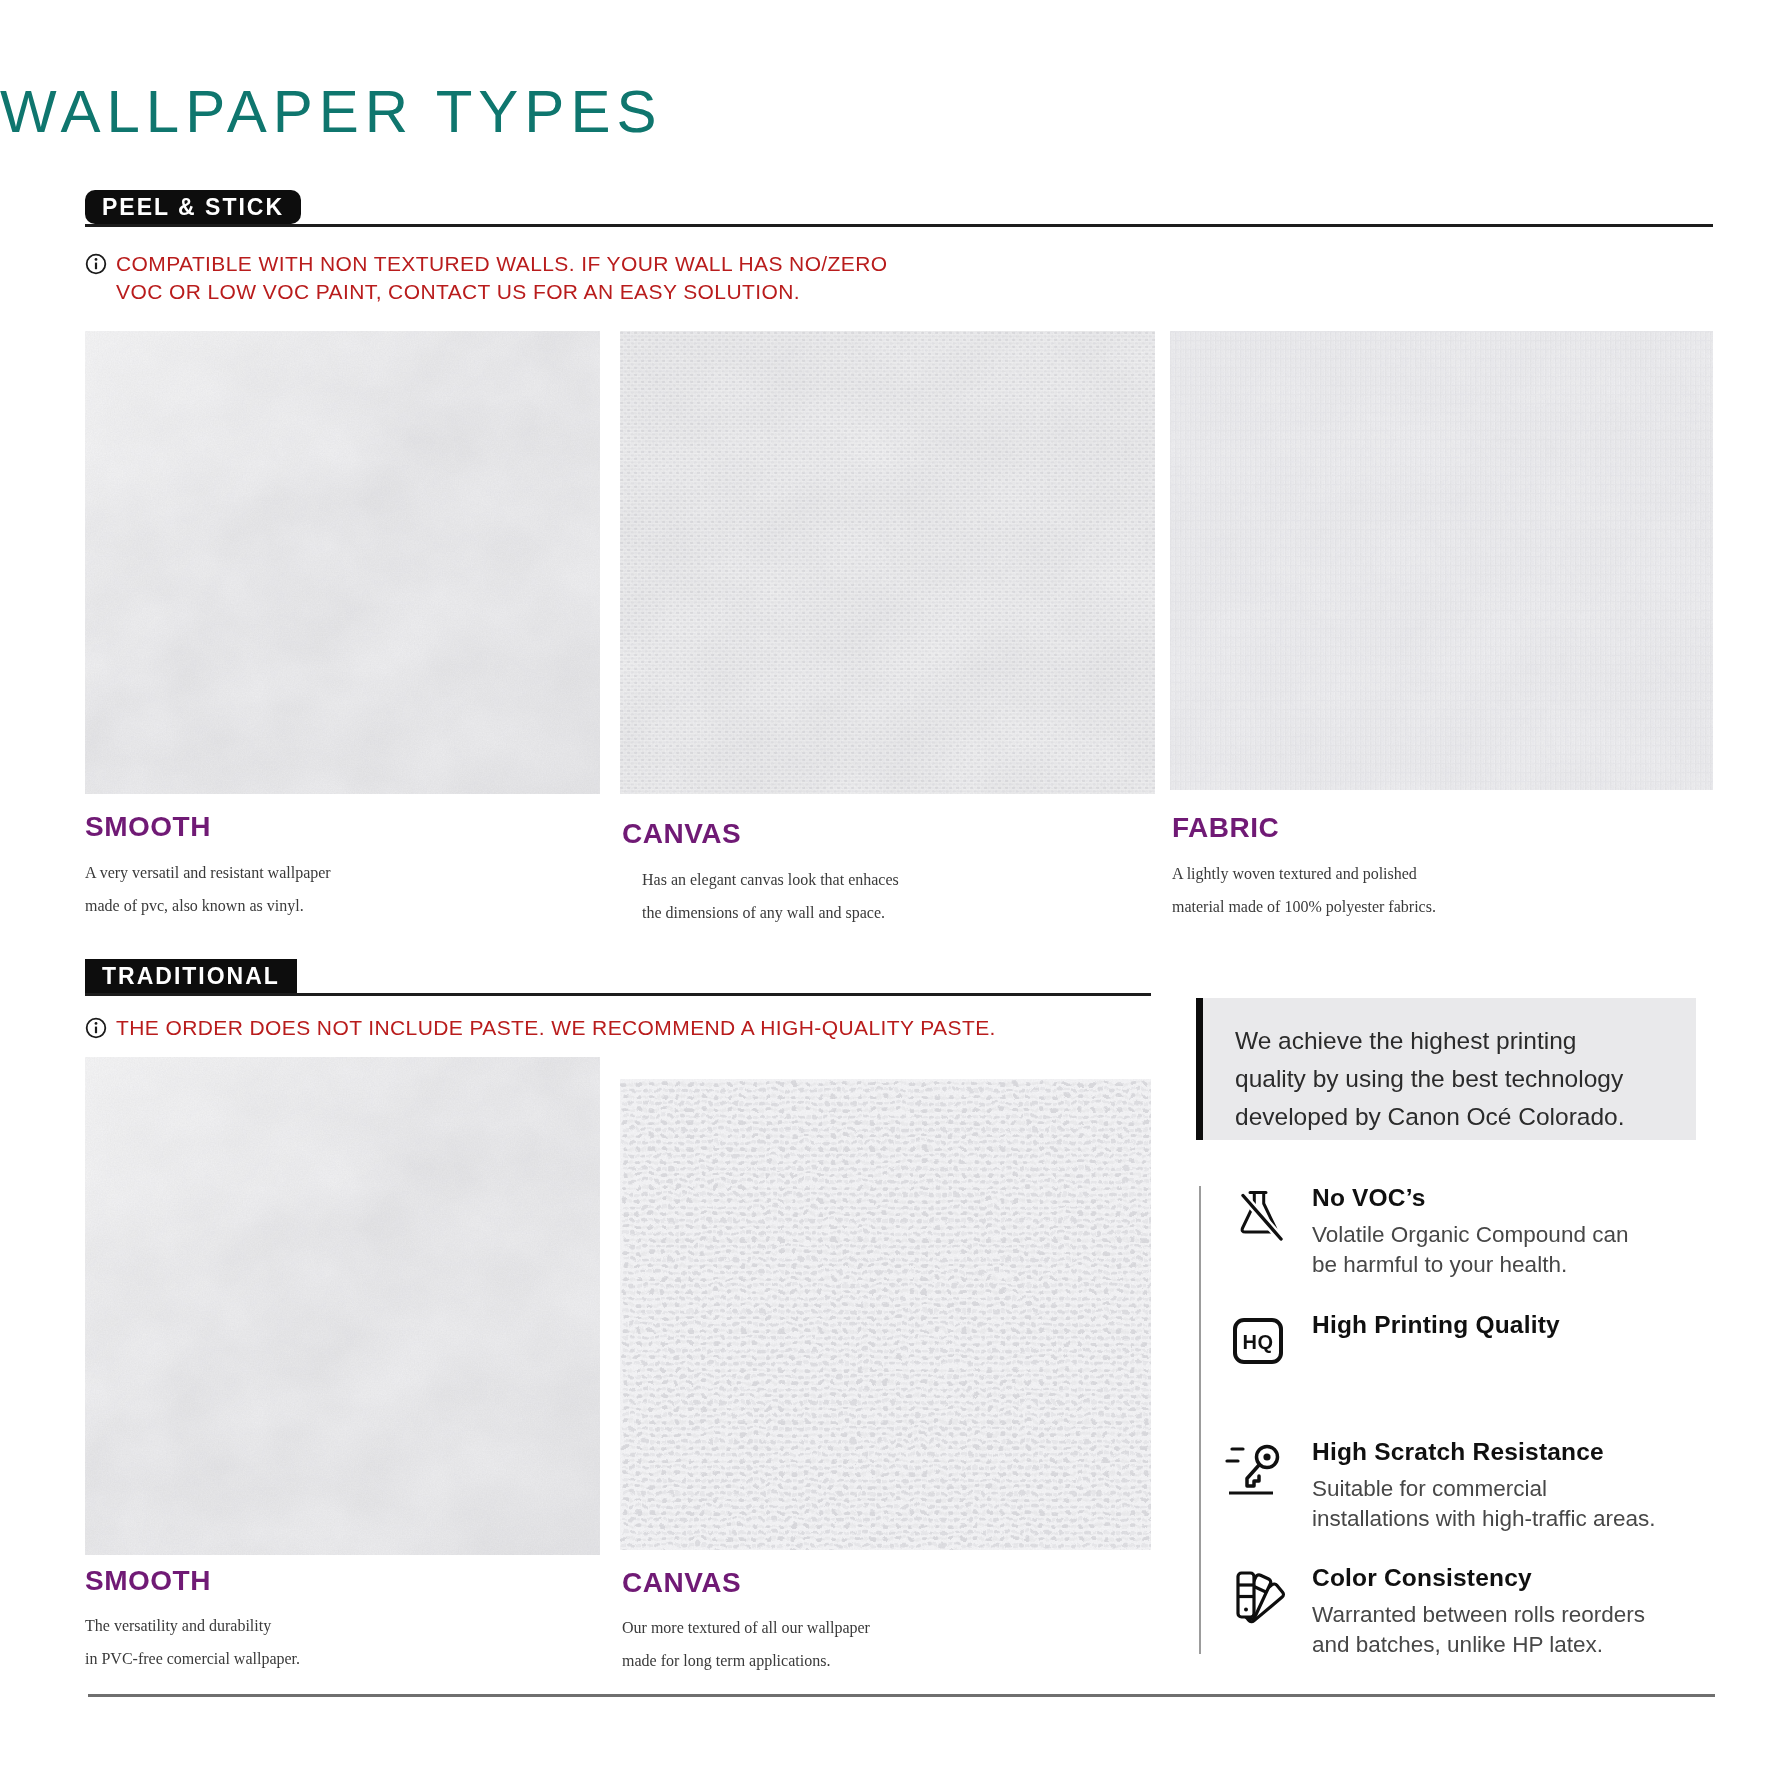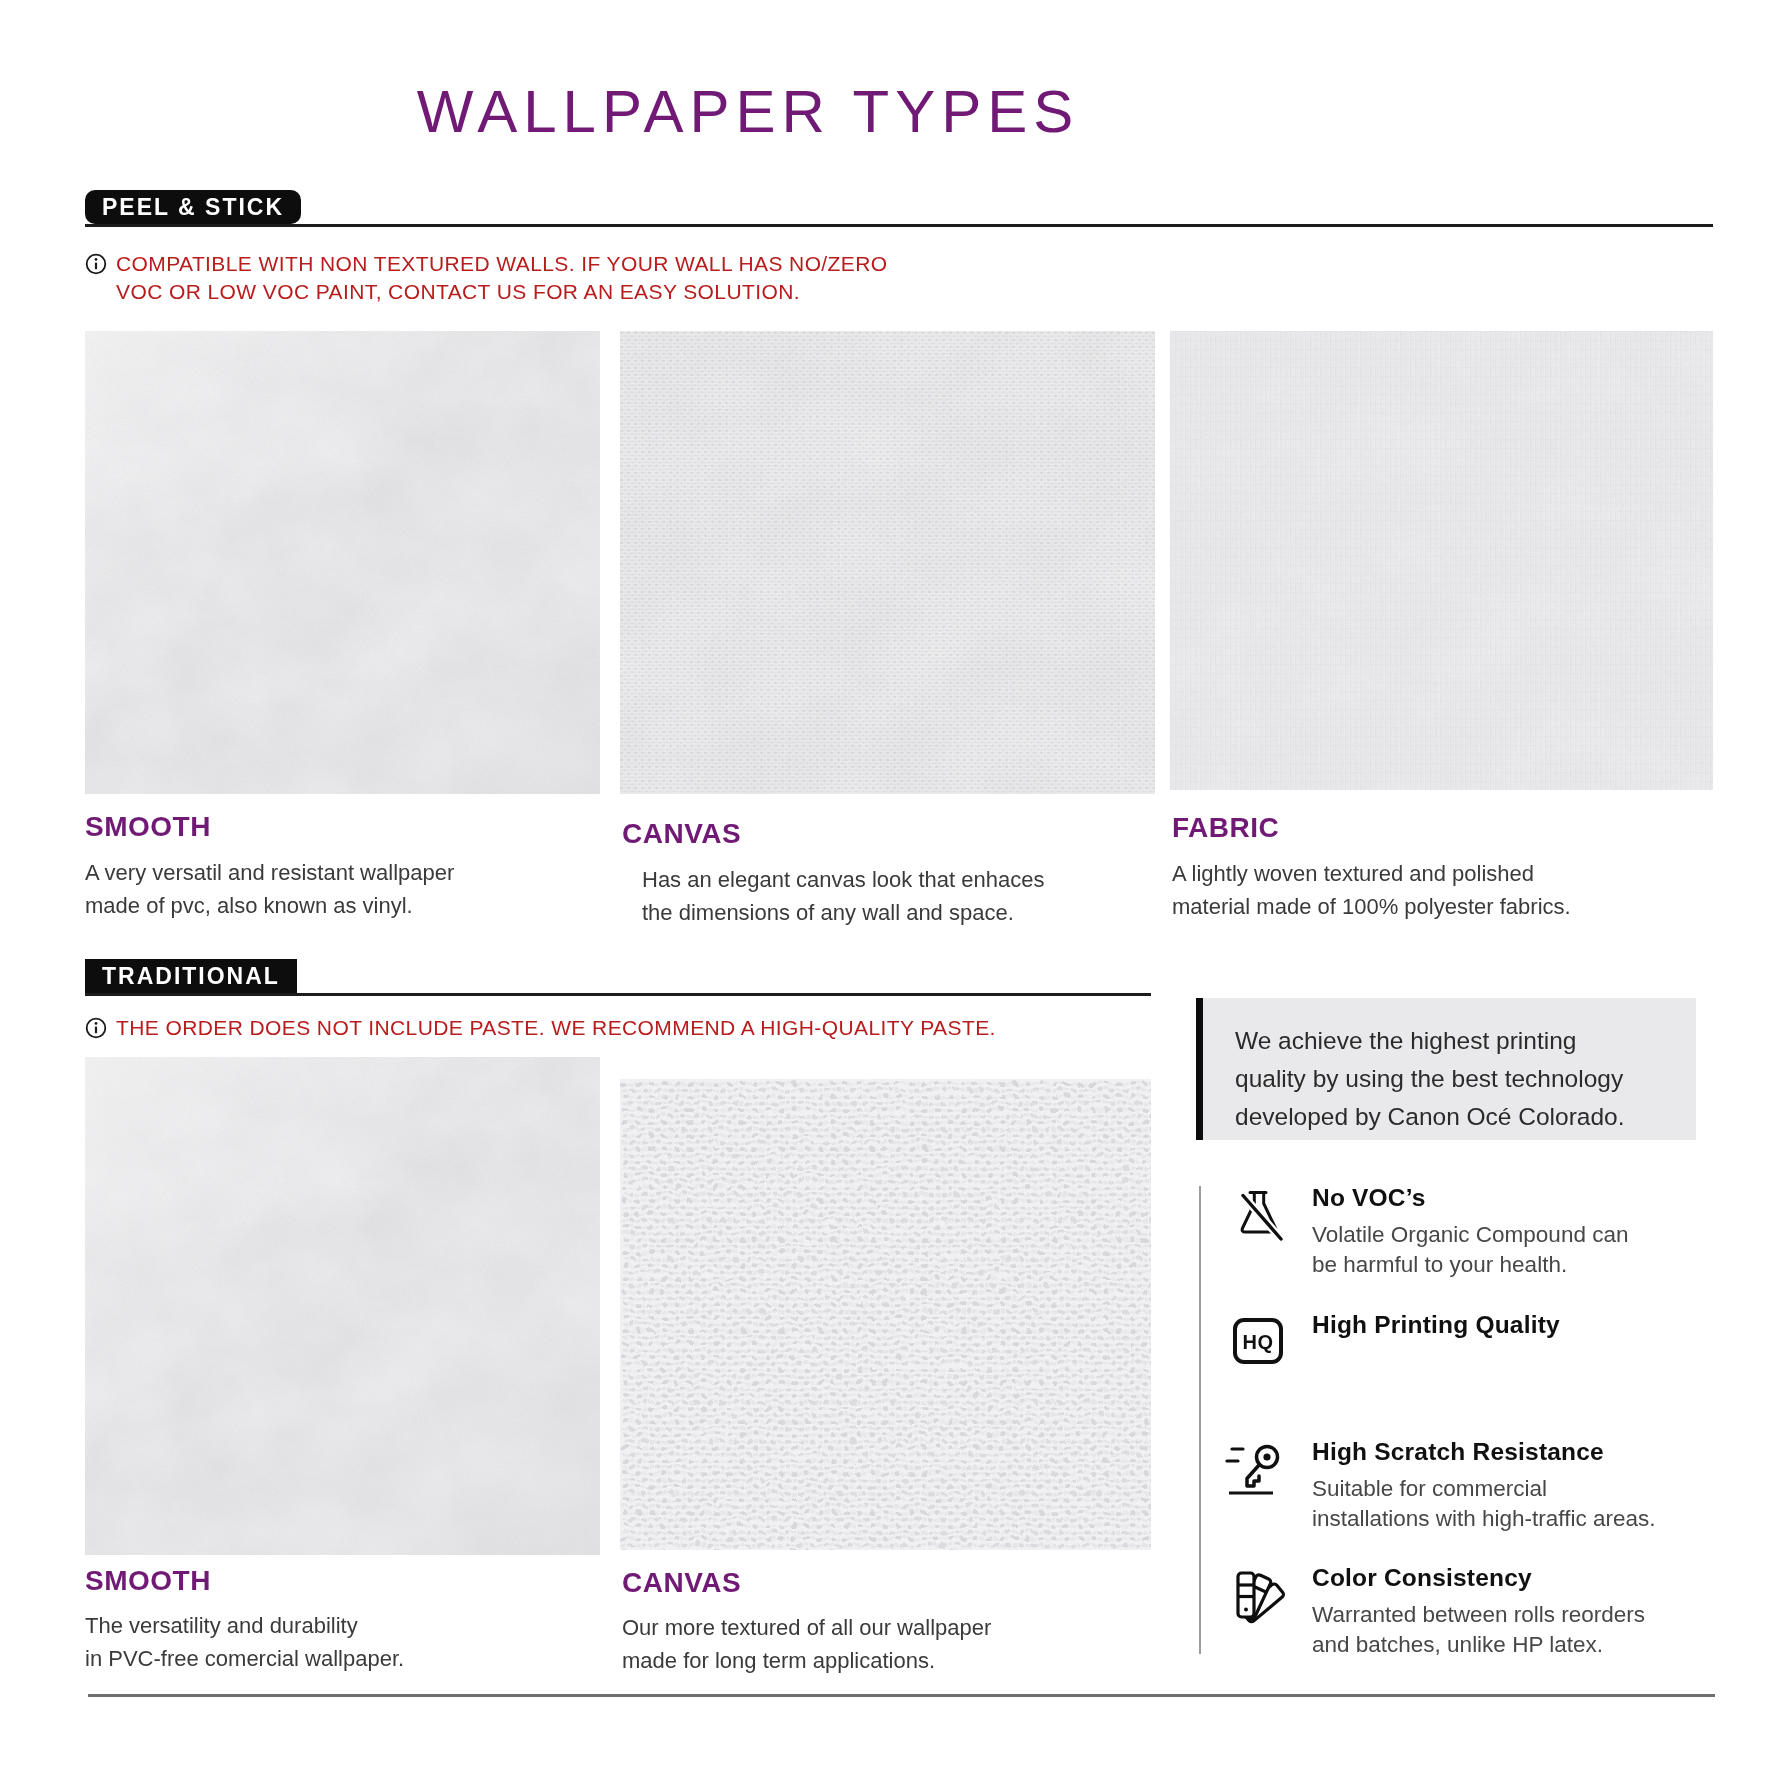--- a/index.html
+++ b/index.html
@@ -2,22 +2,22 @@
 <html style="--ink: #0d0d0d; --rule: #1c1c1c; --desc: #3a3a3a; --callout_bg: #e9e9eb;"><head>
 <meta charset="utf-8">
 <style>
   * { margin:0; padding:0; box-sizing:border-box; }
   html,body { background:#ffffff; }
   body { font-family:"Liberation Sans","DejaVu Sans",sans-serif; }
   .page { position:relative; width:1780px; height:1780px; background:#ffffff; overflow:hidden; }
   .abs { position:absolute; }
 
   
-  .title { left:0; top:82px; width:1496px; text-align:center; font-size:60px; letter-spacing:6px;
-           color:#701a75; font-weight:400; line-height:1; }
+  .title { left:0; top:82px; width:1496px; text-align:left; font-size:60px; letter-spacing:6px;
+           color:#0f766e; font-weight:400; line-height:1; }
 
   
   .rule { height:3px; background:var(--rule,#1c1c1c); }
   .rule-ps   { left:85px; top:224px;  width:1628px; }
   .rule-trad { left:85px; top:993px;  width:1066px; }
   .rule-bottom { left:88px; top:1694px; width:1627px; height:3px; background:#6f6f6f; }
   .section-label { background:var(--ink,#0d0d0d); color:#ffffff; font-size:23px; font-weight:700;
                    letter-spacing:2px; height:34px; display:flex; align-items:center; padding:0 17px; }
   .label-ps   { left:85px; top:190px;border-radius:10px; }
   .label-trad { left:85px; top:959px; }
@@ -32,21 +32,21 @@
   
   .swatch { overflow:hidden; }
   .swatch svg { display:block; width:100%; height:100%; }
   #sw-ps-smooth { left:85px;   top:331px;  width:515px; height:463px; }
   #sw-ps-canvas { left:620px;  top:331px;  width:535px; height:463px; }
   #sw-ps-fabric { left:1170px; top:331px;  width:543px; height:459px; }
   #sw-tr-smooth { left:85px;   top:1057px; width:515px; height:498px; }
   #sw-tr-canvas { left:620px;  top:1079px; width:531px; height:471px; }
 
   .sw-title { font-size:28px; font-weight:700; letter-spacing:0.5px; color:#701a75; }
-  .sw-desc  { font-size:22px; line-height:33px; color:var(--desc,#3a3a3a); white-space:pre-line; }
+  .sw-desc  { font-size:16px; line-height:33px; color:var(--desc,#3a3a3a); white-space:pre-line;font-family:Liberation Serif, serif; }
   #t-ps-smooth { left:85px;   top:811px; }   #d-ps-smooth { left:85px;   top:856px; }
   #t-ps-canvas { left:622px;  top:818px; }   #d-ps-canvas { left:622px;  top:863px;margin-left:20px; }
   #t-ps-fabric { left:1172px; top:812px; }   #d-ps-fabric { left:1172px; top:857px; }
   #t-tr-smooth { left:85px;   top:1565px; }  #d-tr-smooth { left:85px;   top:1609px; }
   #t-tr-canvas { left:622px;  top:1567px; }  #d-tr-canvas { left:622px;  top:1611px; }
 
   
   .callout { left:1196px; top:998px; width:500px; height:142px; background:var(--callout_bg,#e9e9eb);
              border-left:7px solid #0c0c0c; padding:24px 28px 0 32px; }
   .callout-text { font-size:24.5px; line-height:38px; color:#2b2b2b; white-space:pre-line; }

